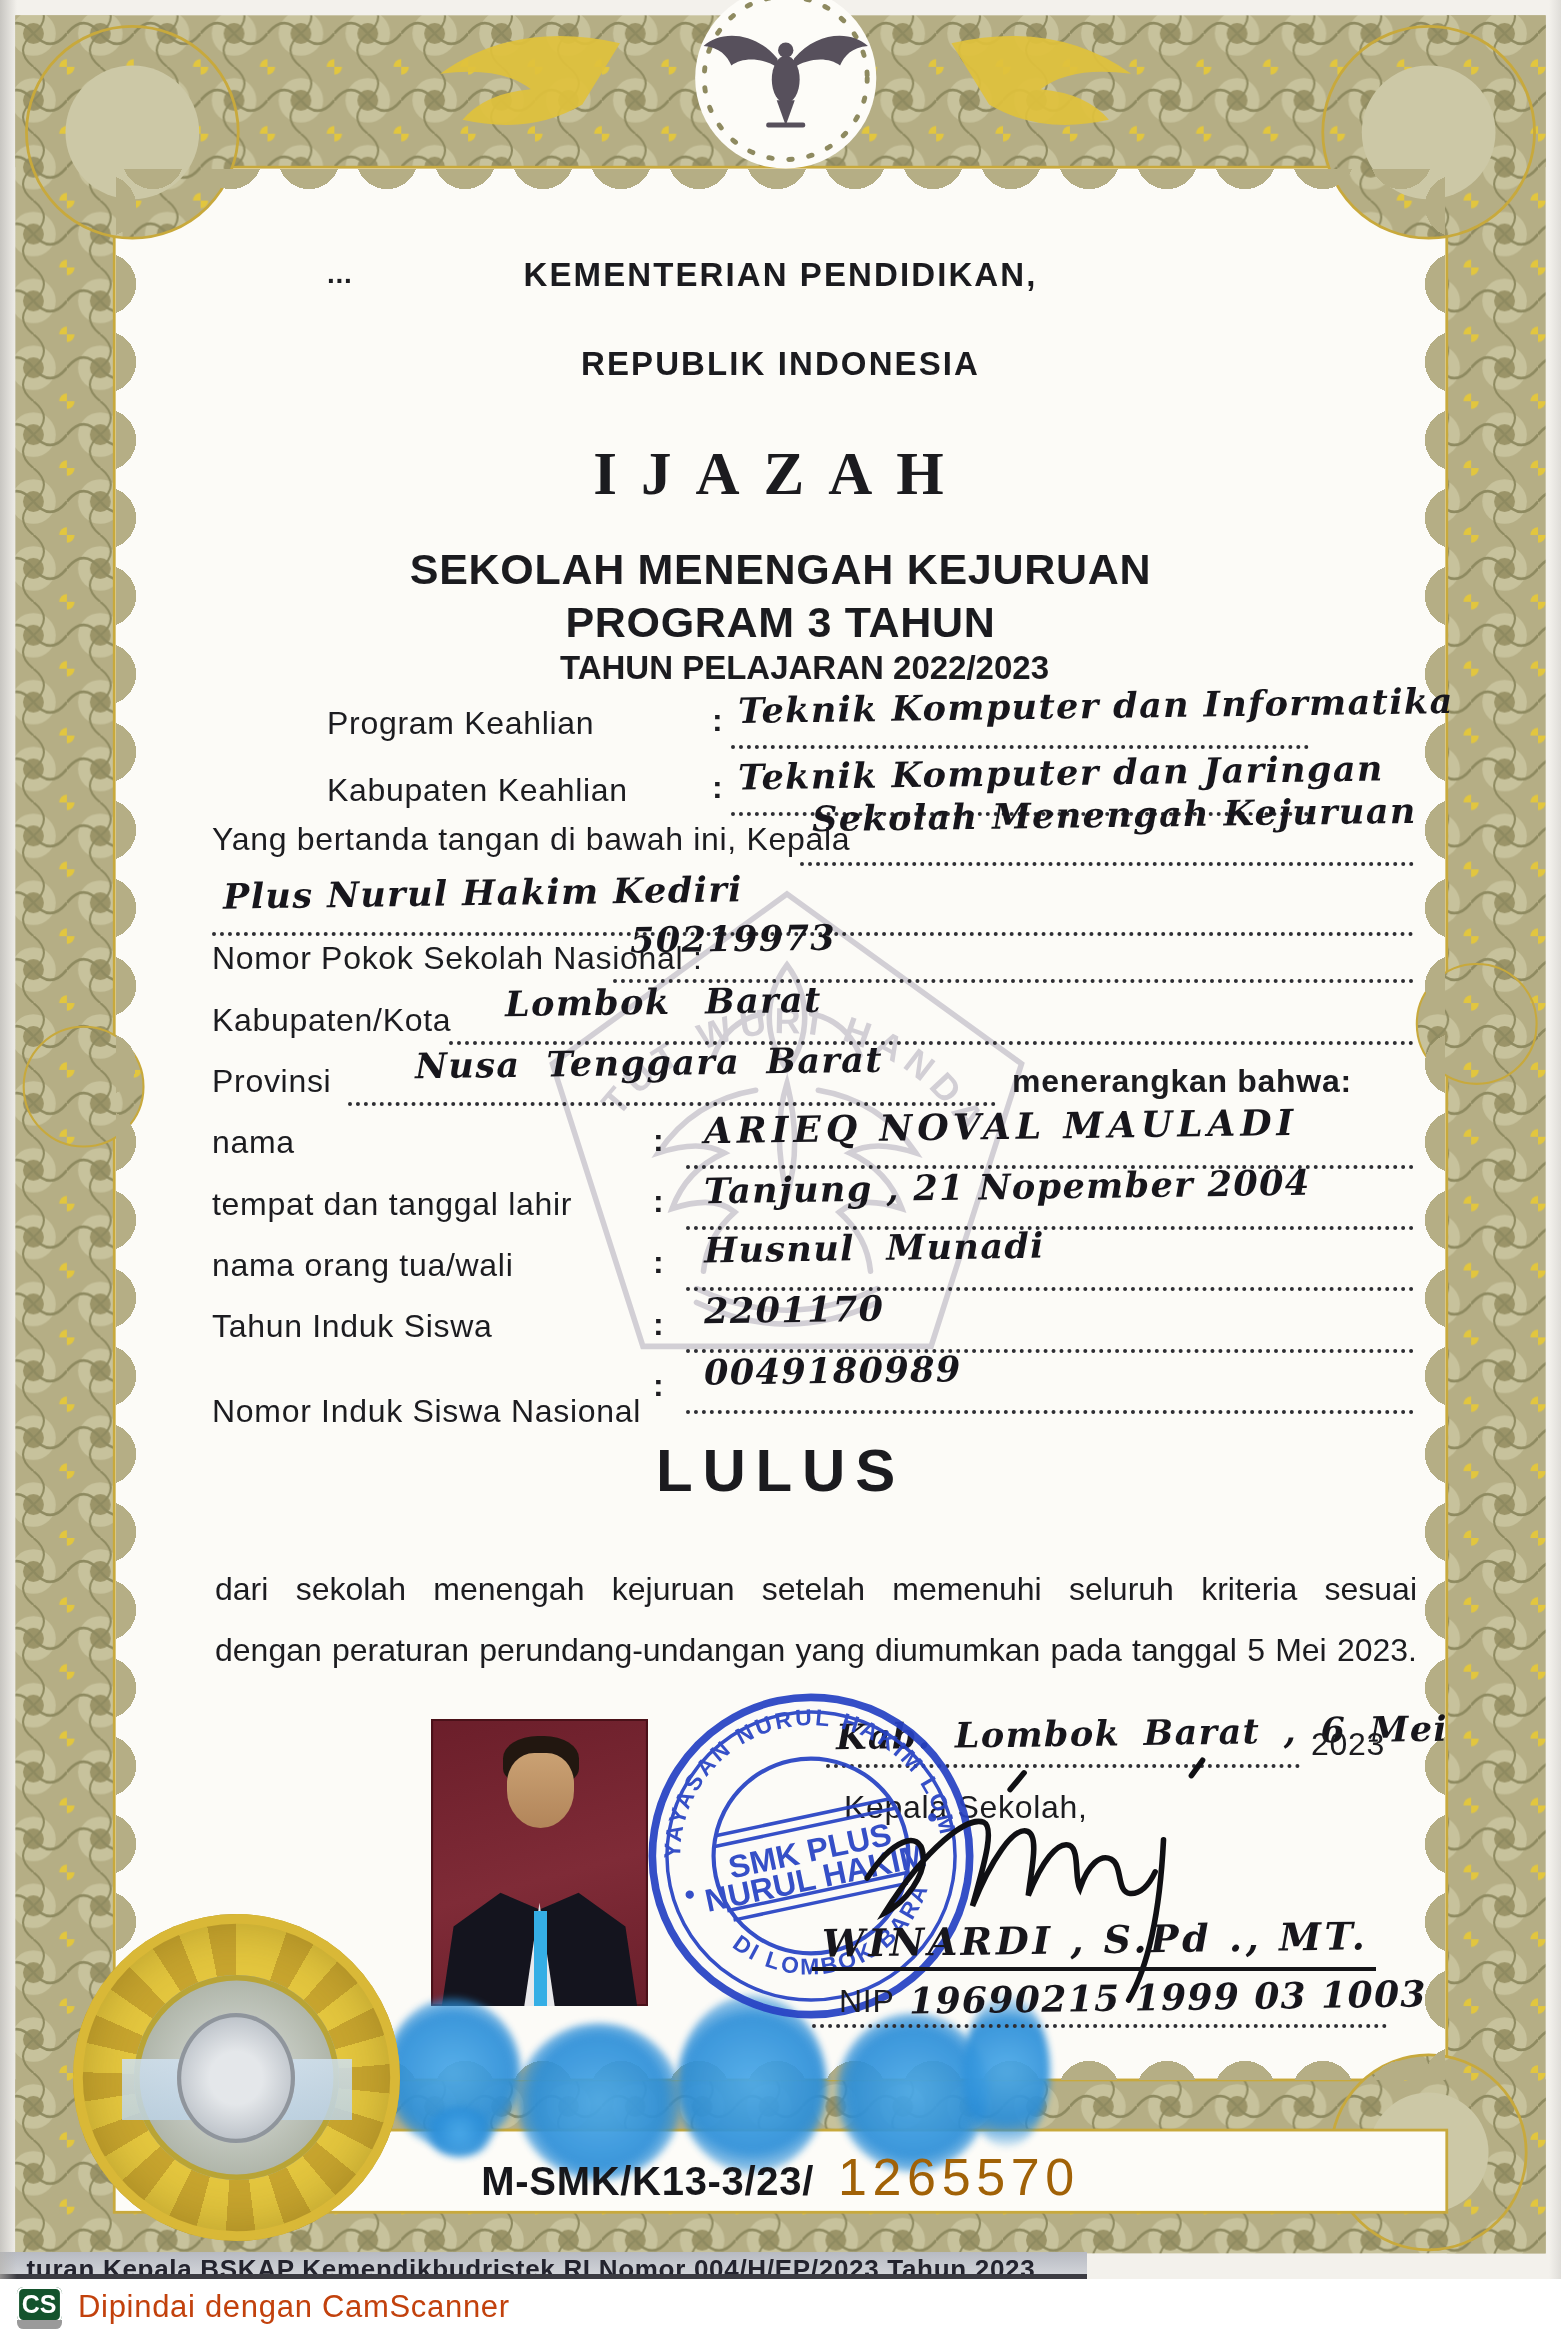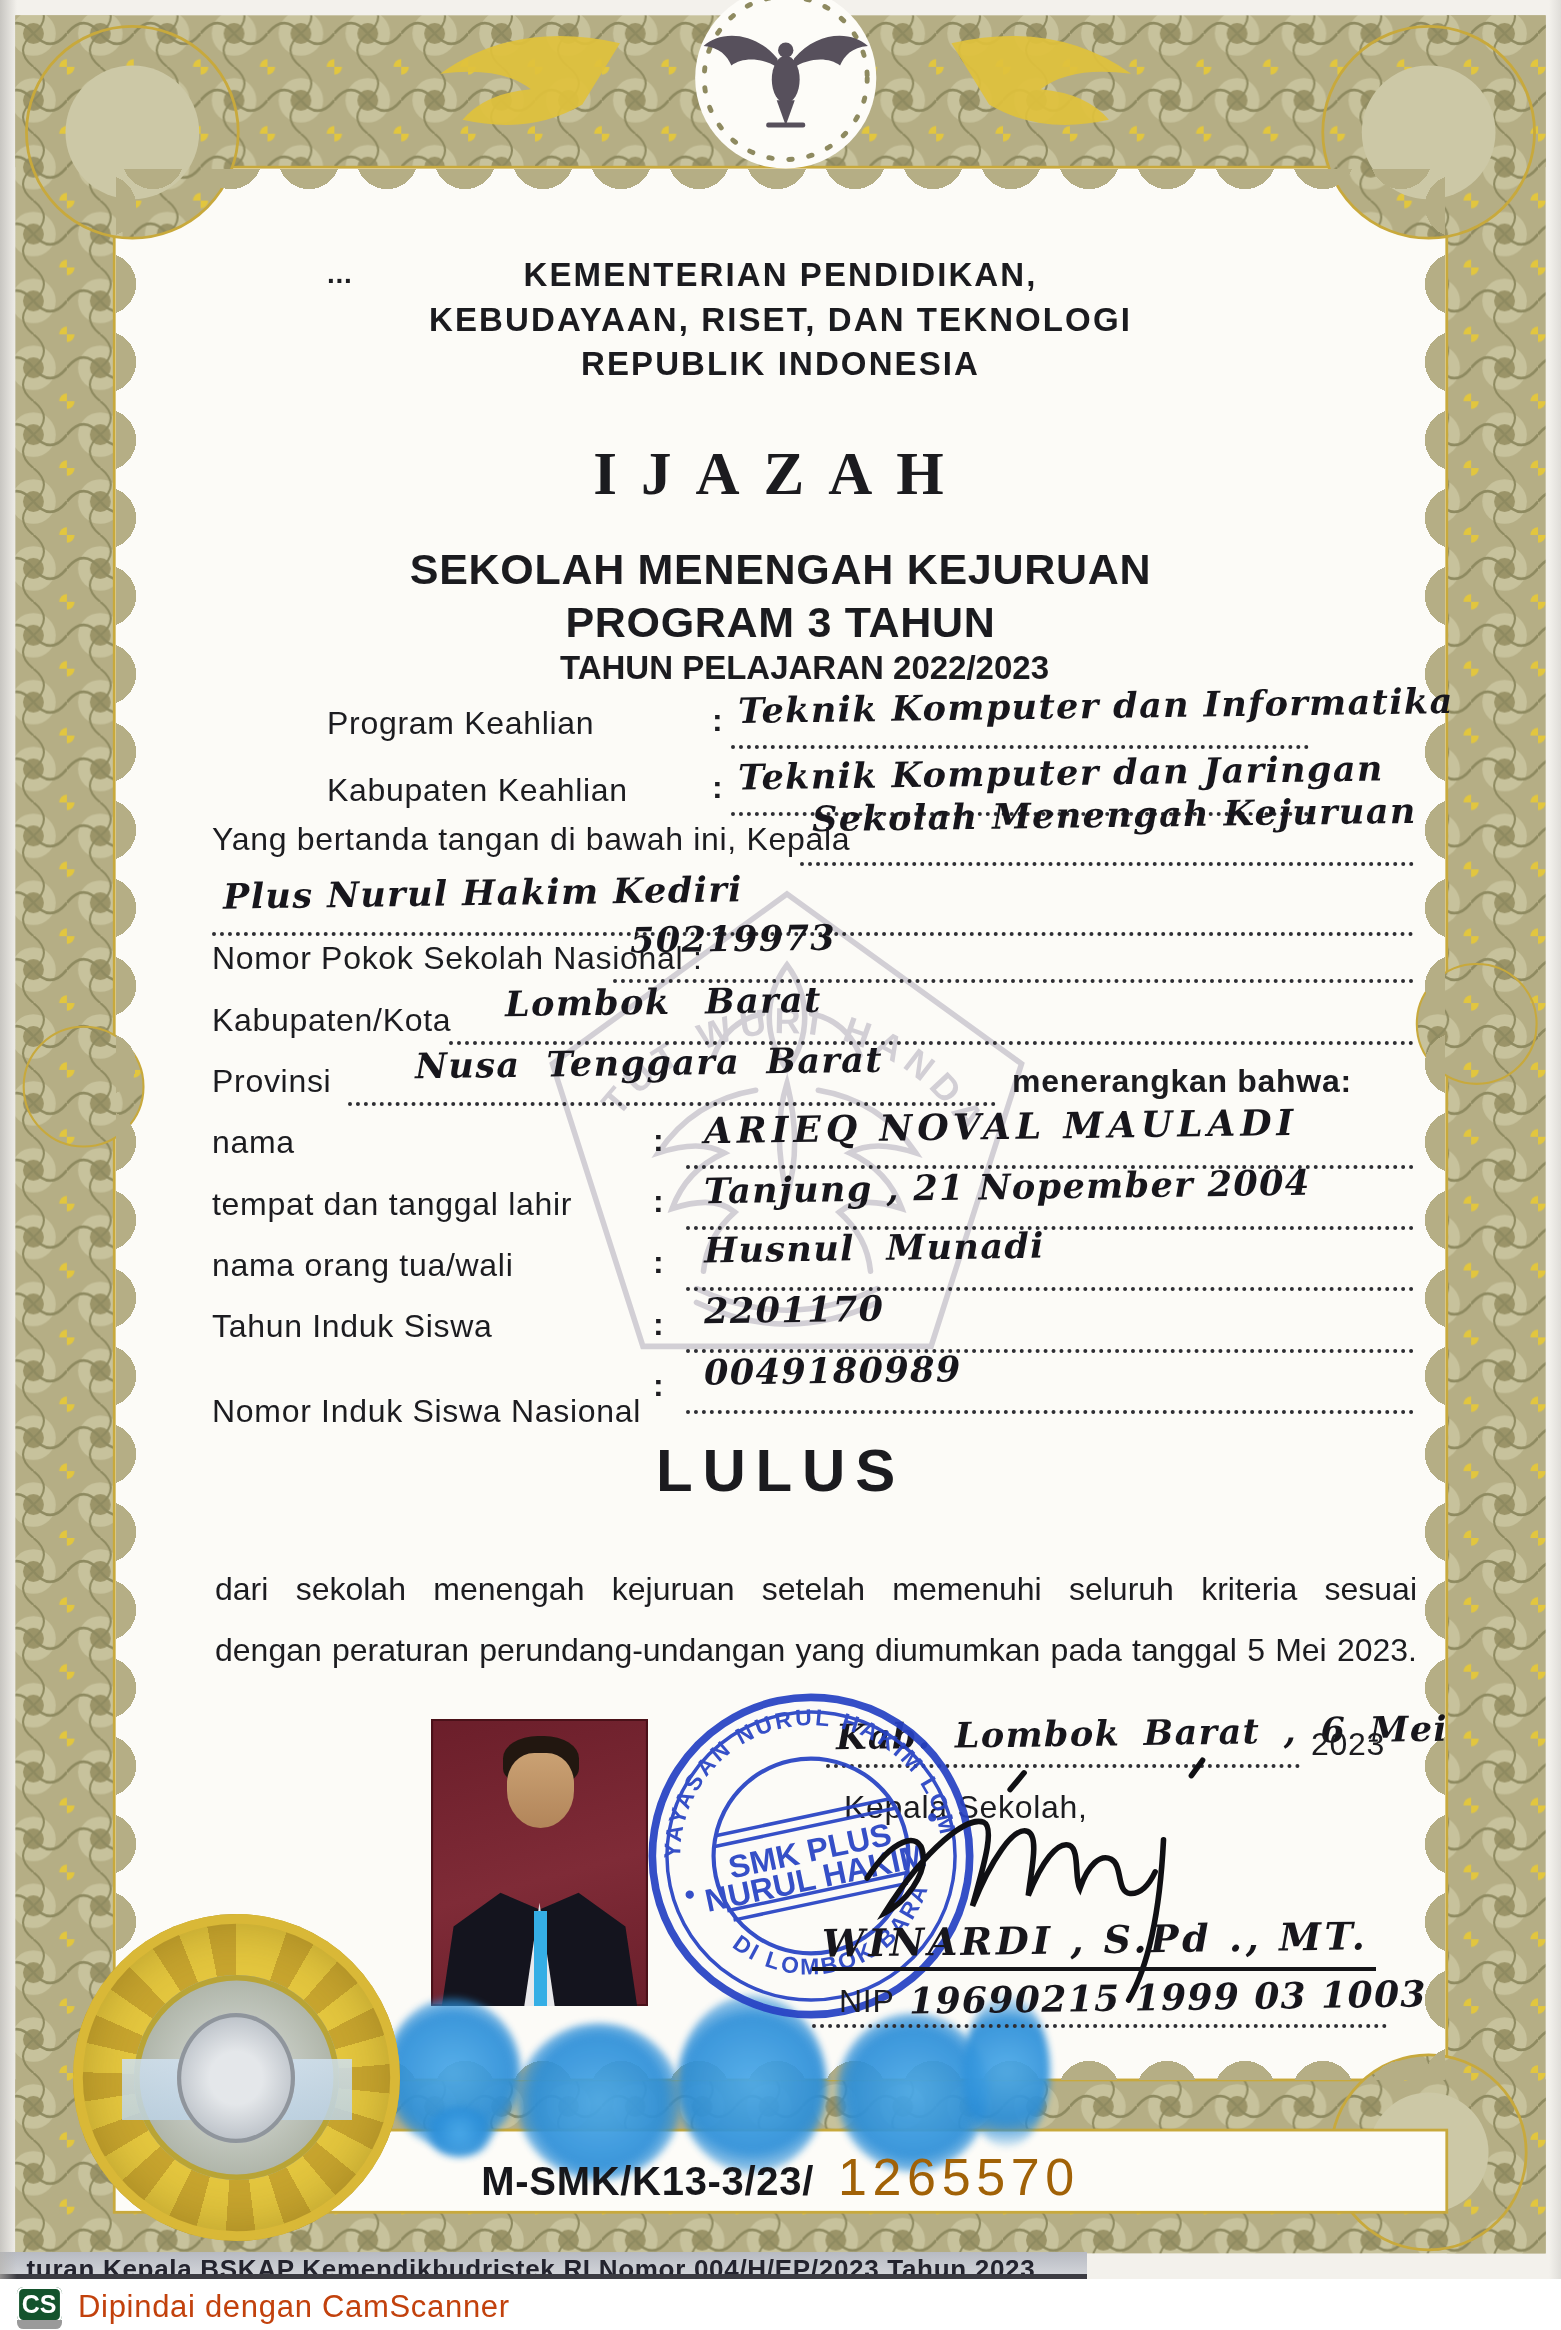--- a/index.html
+++ b/index.html
@@ -122,21 +122,20 @@
               background-size:32px 78px;background-repeat:repeat-y;"></div>
   <div class="abs" style="left:1413px;top:167px;width:32px;height:1913px;
               background-image:radial-gradient(circle at 43px 39px,#b5ae85 0 31px,rgba(0,0,0,0) 31px);
               background-size:32px 78px;background-repeat:repeat-y;"></div>
   <div class="abs scallop" style="left:114px;top:2047px;width:1333px;height:33px;
               background-image:radial-gradient(circle at 39px 45px,#b5ae85 0 31px,rgba(0,0,0,0) 31px);
               background-size:78px 33px;"></div>
 
   <span class="abs lbl lbl-b" style="left:327px;top:258px;font-size:28px;">...</span>
   <div class="abs center ministry" style="top:252px;">KEMENTERIAN PENDIDIKAN,</div>
-  <div class="abs center ministry" style="top:297px;">KEBUDAYAAN, RISET, DAN TEKNOLOGI</div>
   <div class="abs center ministry" style="top:341px;">REPUBLIK INDONESIA</div>
 
   <div class="abs center title-ijazah" style="top:439px;">IJAZAH</div>
   <div class="abs center subtitle" style="top:545px;">SEKOLAH MENENGAH KEJURUAN</div>
   <div class="abs center subtitle" style="top:598px;">PROGRAM 3 TAHUN</div>
   <div class="abs center year-line" style="top:649px;padding-left:24px;">TAHUN PELAJARAN 2022/2023</div>
 
   <span class="abs lbl" style="left:327px;top:705px;">Program Keahlian</span>
   <span class="abs lbl" style="left:712px;top:702px;font-weight:700;">:</span>
   <span class="abs hand" style="left:738px;top:685px;">Teknik Komputer dan Informatika</span>

